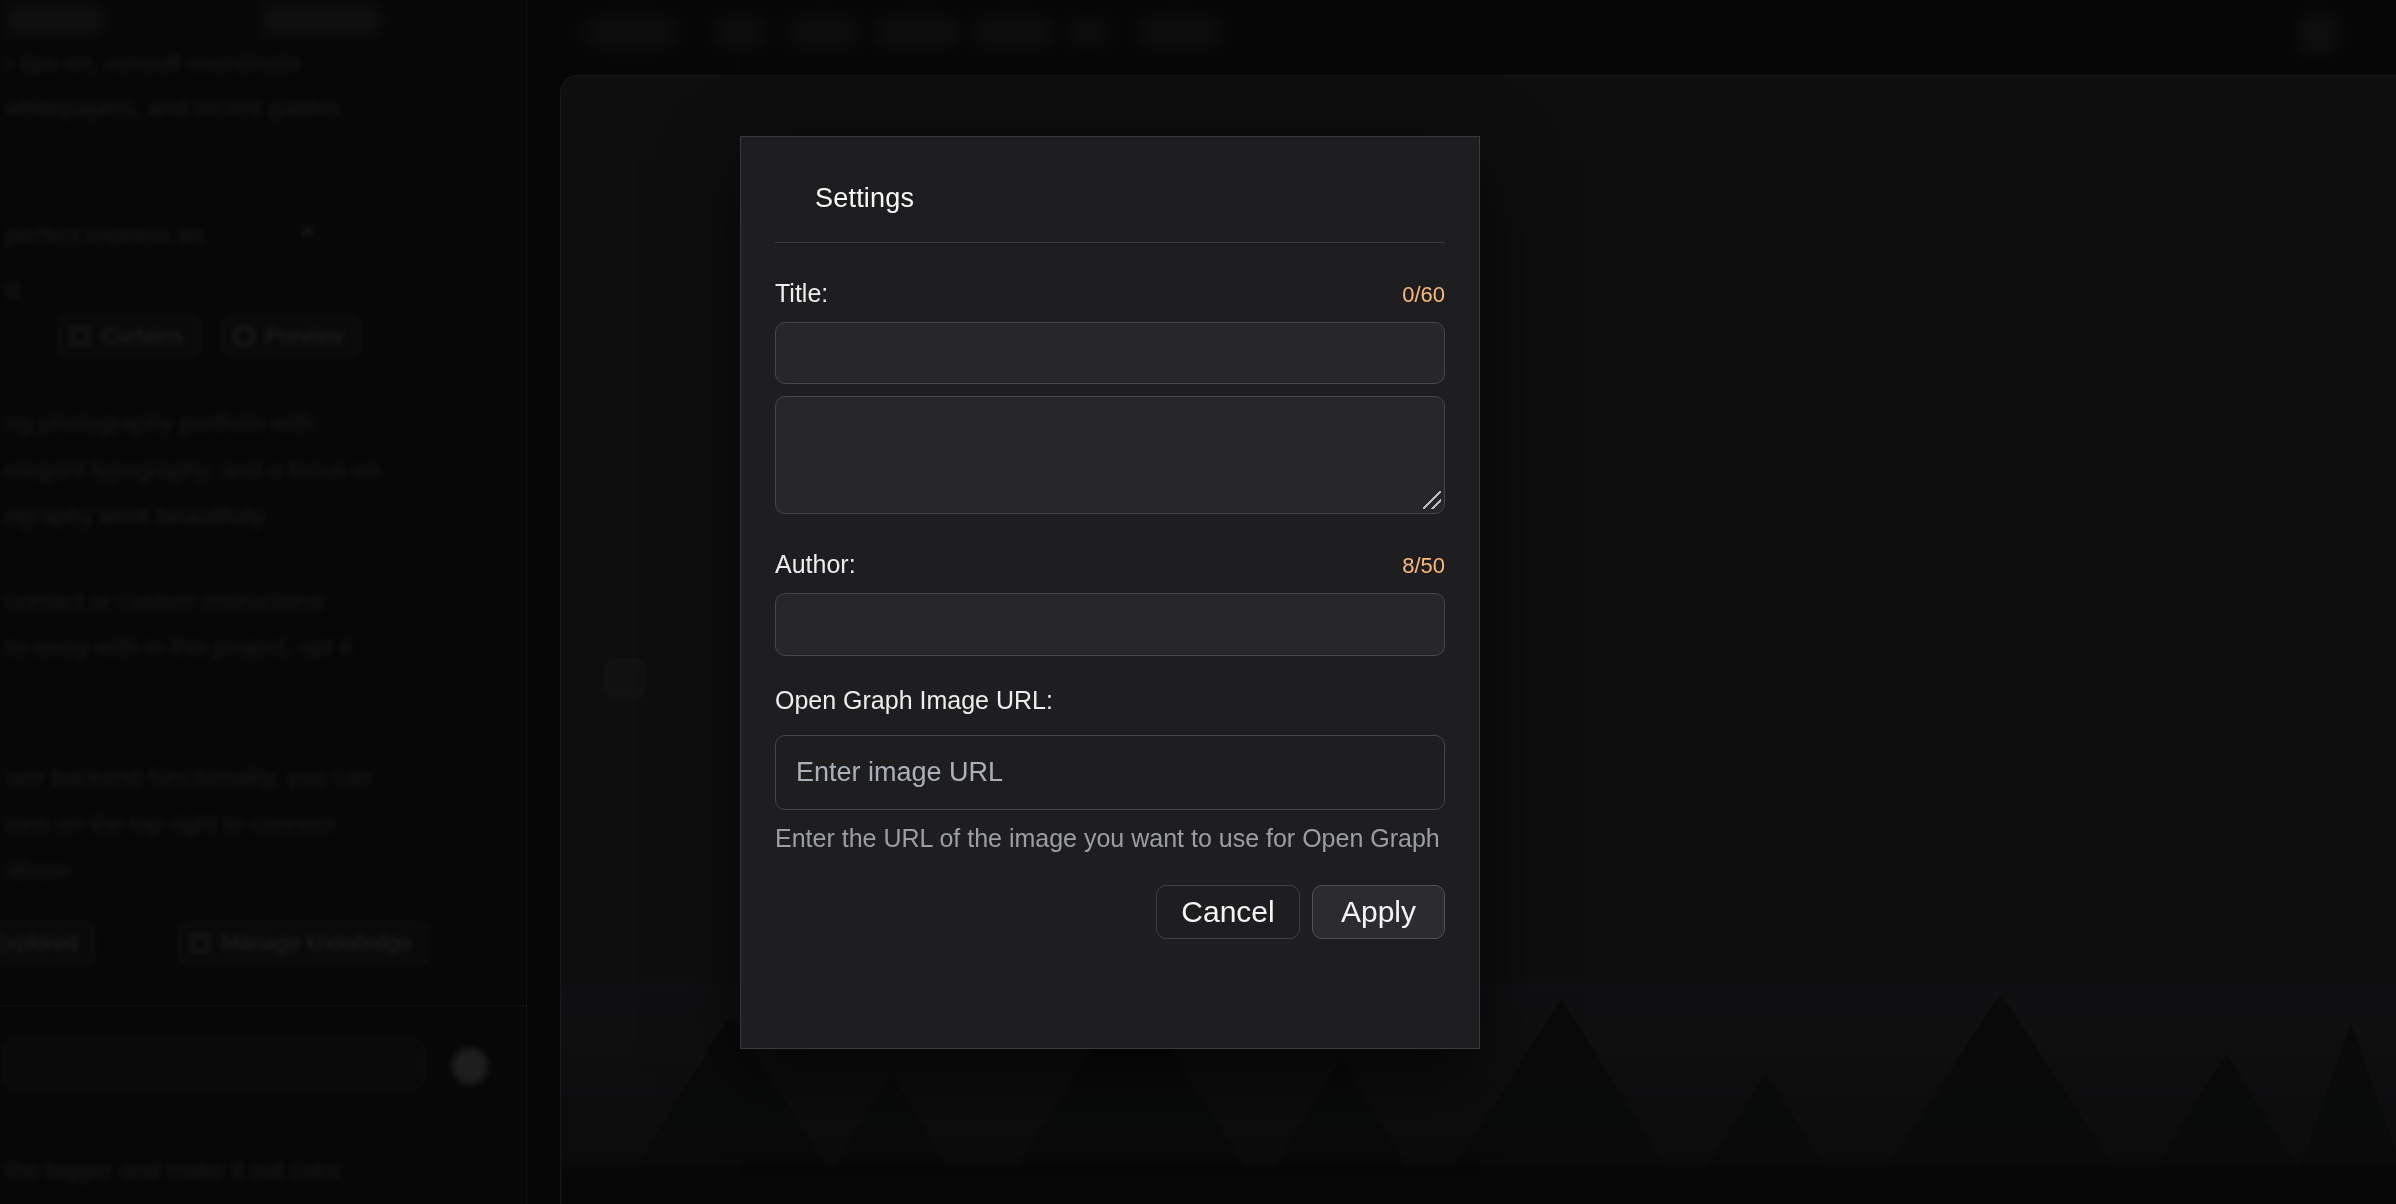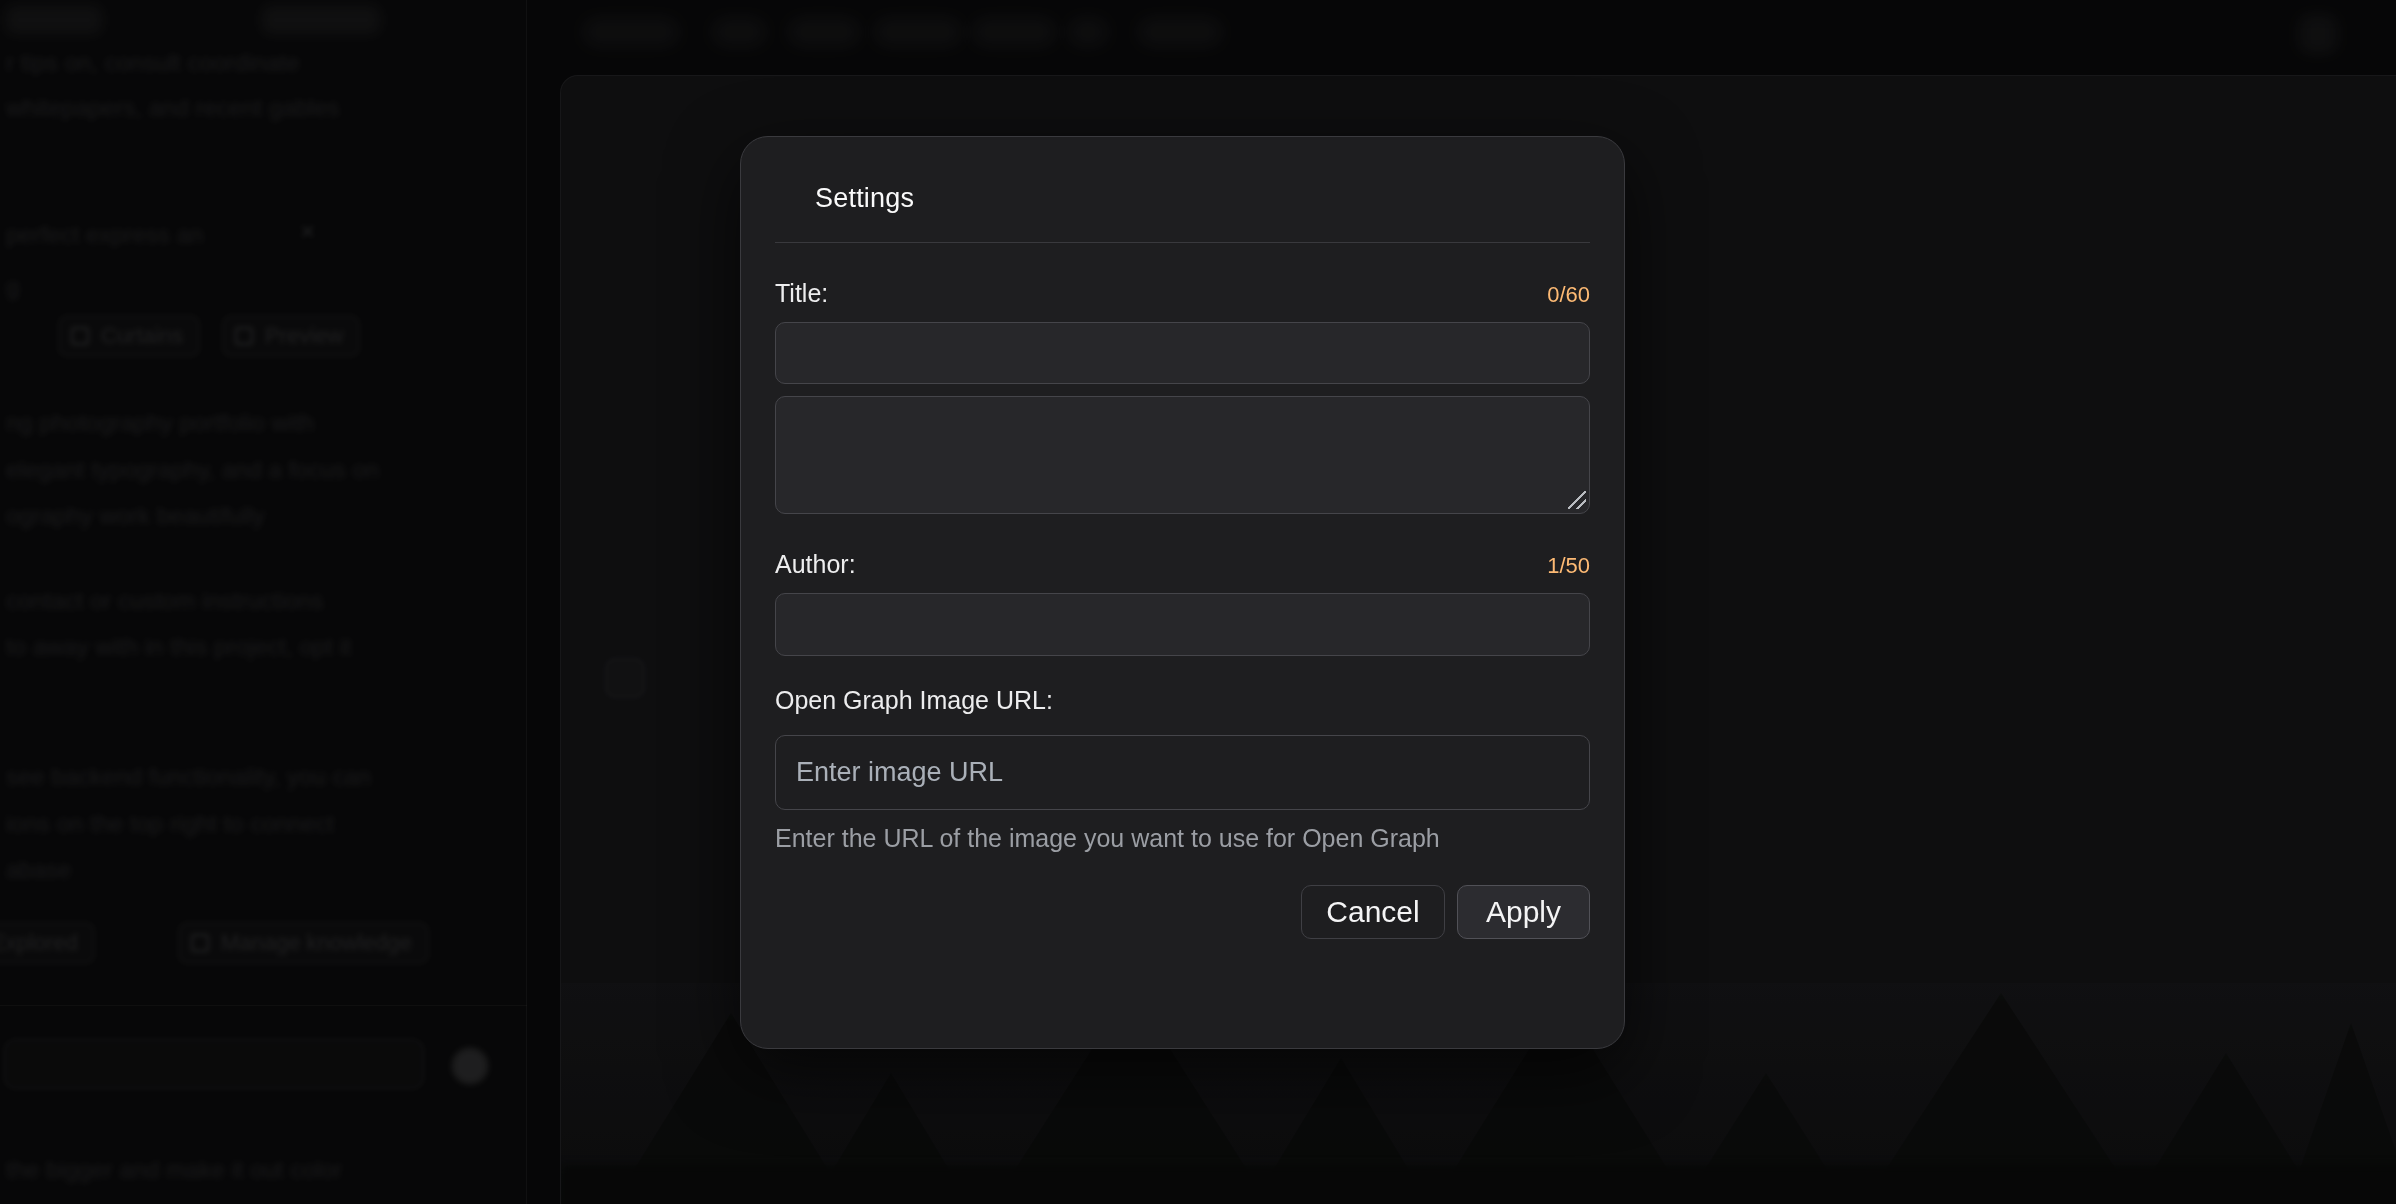--- a/index.html
+++ b/index.html
@@ -85,22 +85,22 @@
   }
   .forest-floor {
     position: absolute; left: 0; bottom: 0; width: 100%; height: 58px;
     background: #0a0b0a; filter: blur(4px);
   }
 
   .scrim { position: absolute; inset: 0; background: rgba(0,0,0,0.28); }
 
   
   .modal {
-    position: absolute; left: 740px; top: 136px; width: 885px; height: 913px;
-    background: #1e1e20; border: 1px solid #3a3a3e; border-radius: 28px;
+    position: absolute; left: 740px; top: 136px; width: 740px; height: 913px;
+    background: #1e1e20; border: 1px solid #3a3a3e; border-radius: 0;
     box-shadow: 0 24px 70px rgba(0,0,0,0.65);
     display: flex; flex-direction: column; padding: 0 34px;
   }
   .modal-heading {
     margin-top: 46px; padding-left: 40px;
     font-size: 27px; font-weight: 500; color: #fafafa; letter-spacing: 0.2px;
   }
   .modal-divider { margin-top: 28px; height: 1px; background: #39393d; width: 100%; }
 
   .field-row {
@@ -240,21 +240,21 @@
   </div>
   <input class="text-input" style="height: 62px; margin-top: 14px;" type="text" value="">
 
   <div class="textarea-wrap" style="margin-top:12px">
     <textarea style=""></textarea>
     <span class="resize-handle"></span>
   </div>
 
   <div class="field-row" style="margin-top:36px">
     <span class="field-label">Author:</span>
-    <span class="field-counter">1/50</span>
+    <span class="field-counter">8/50</span>
   </div>
   <input class="text-input" style="height: 63px; margin-top: 14px;" type="text" value="">
 
   <div class="field-row" style="margin-top:30px">
     <span class="field-label">Open Graph Image URL:</span>
   </div>
   <input class="url-input" style="margin-top: 20px;" type="text" placeholder="Enter image URL">
   <div class="helper-text">Enter the URL of the image you want to use for Open Graph</div>
 
   <div class="btn-row">

